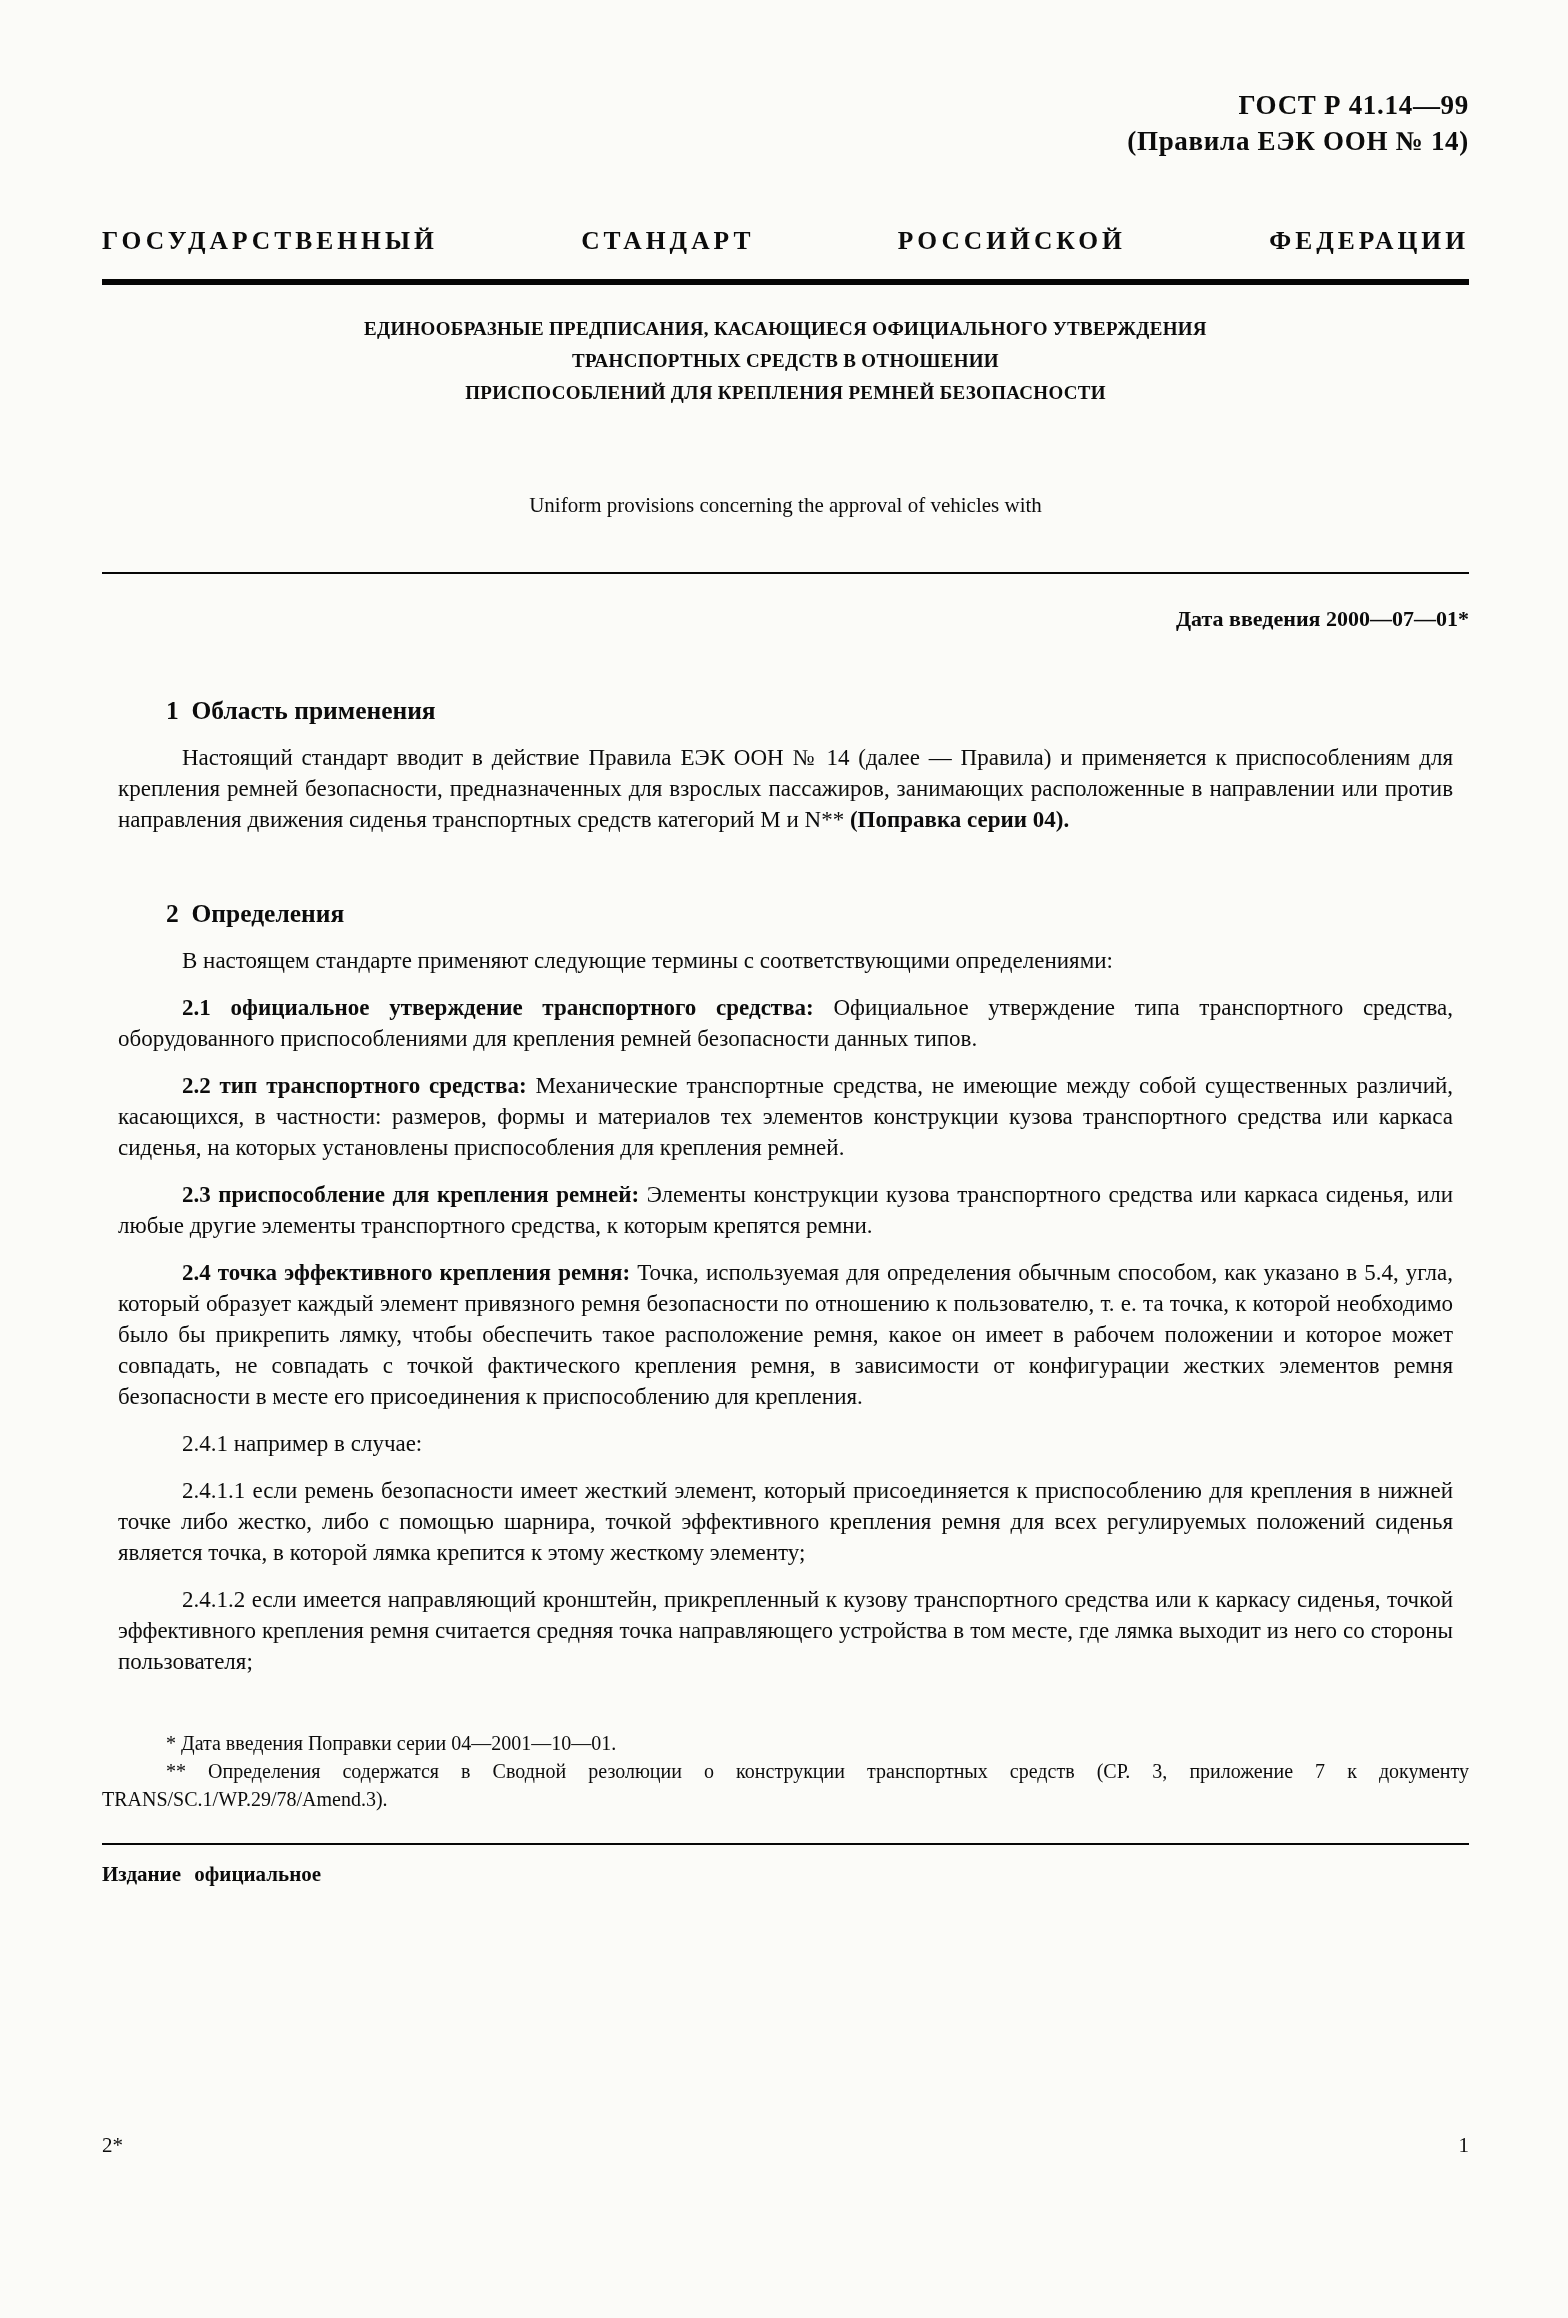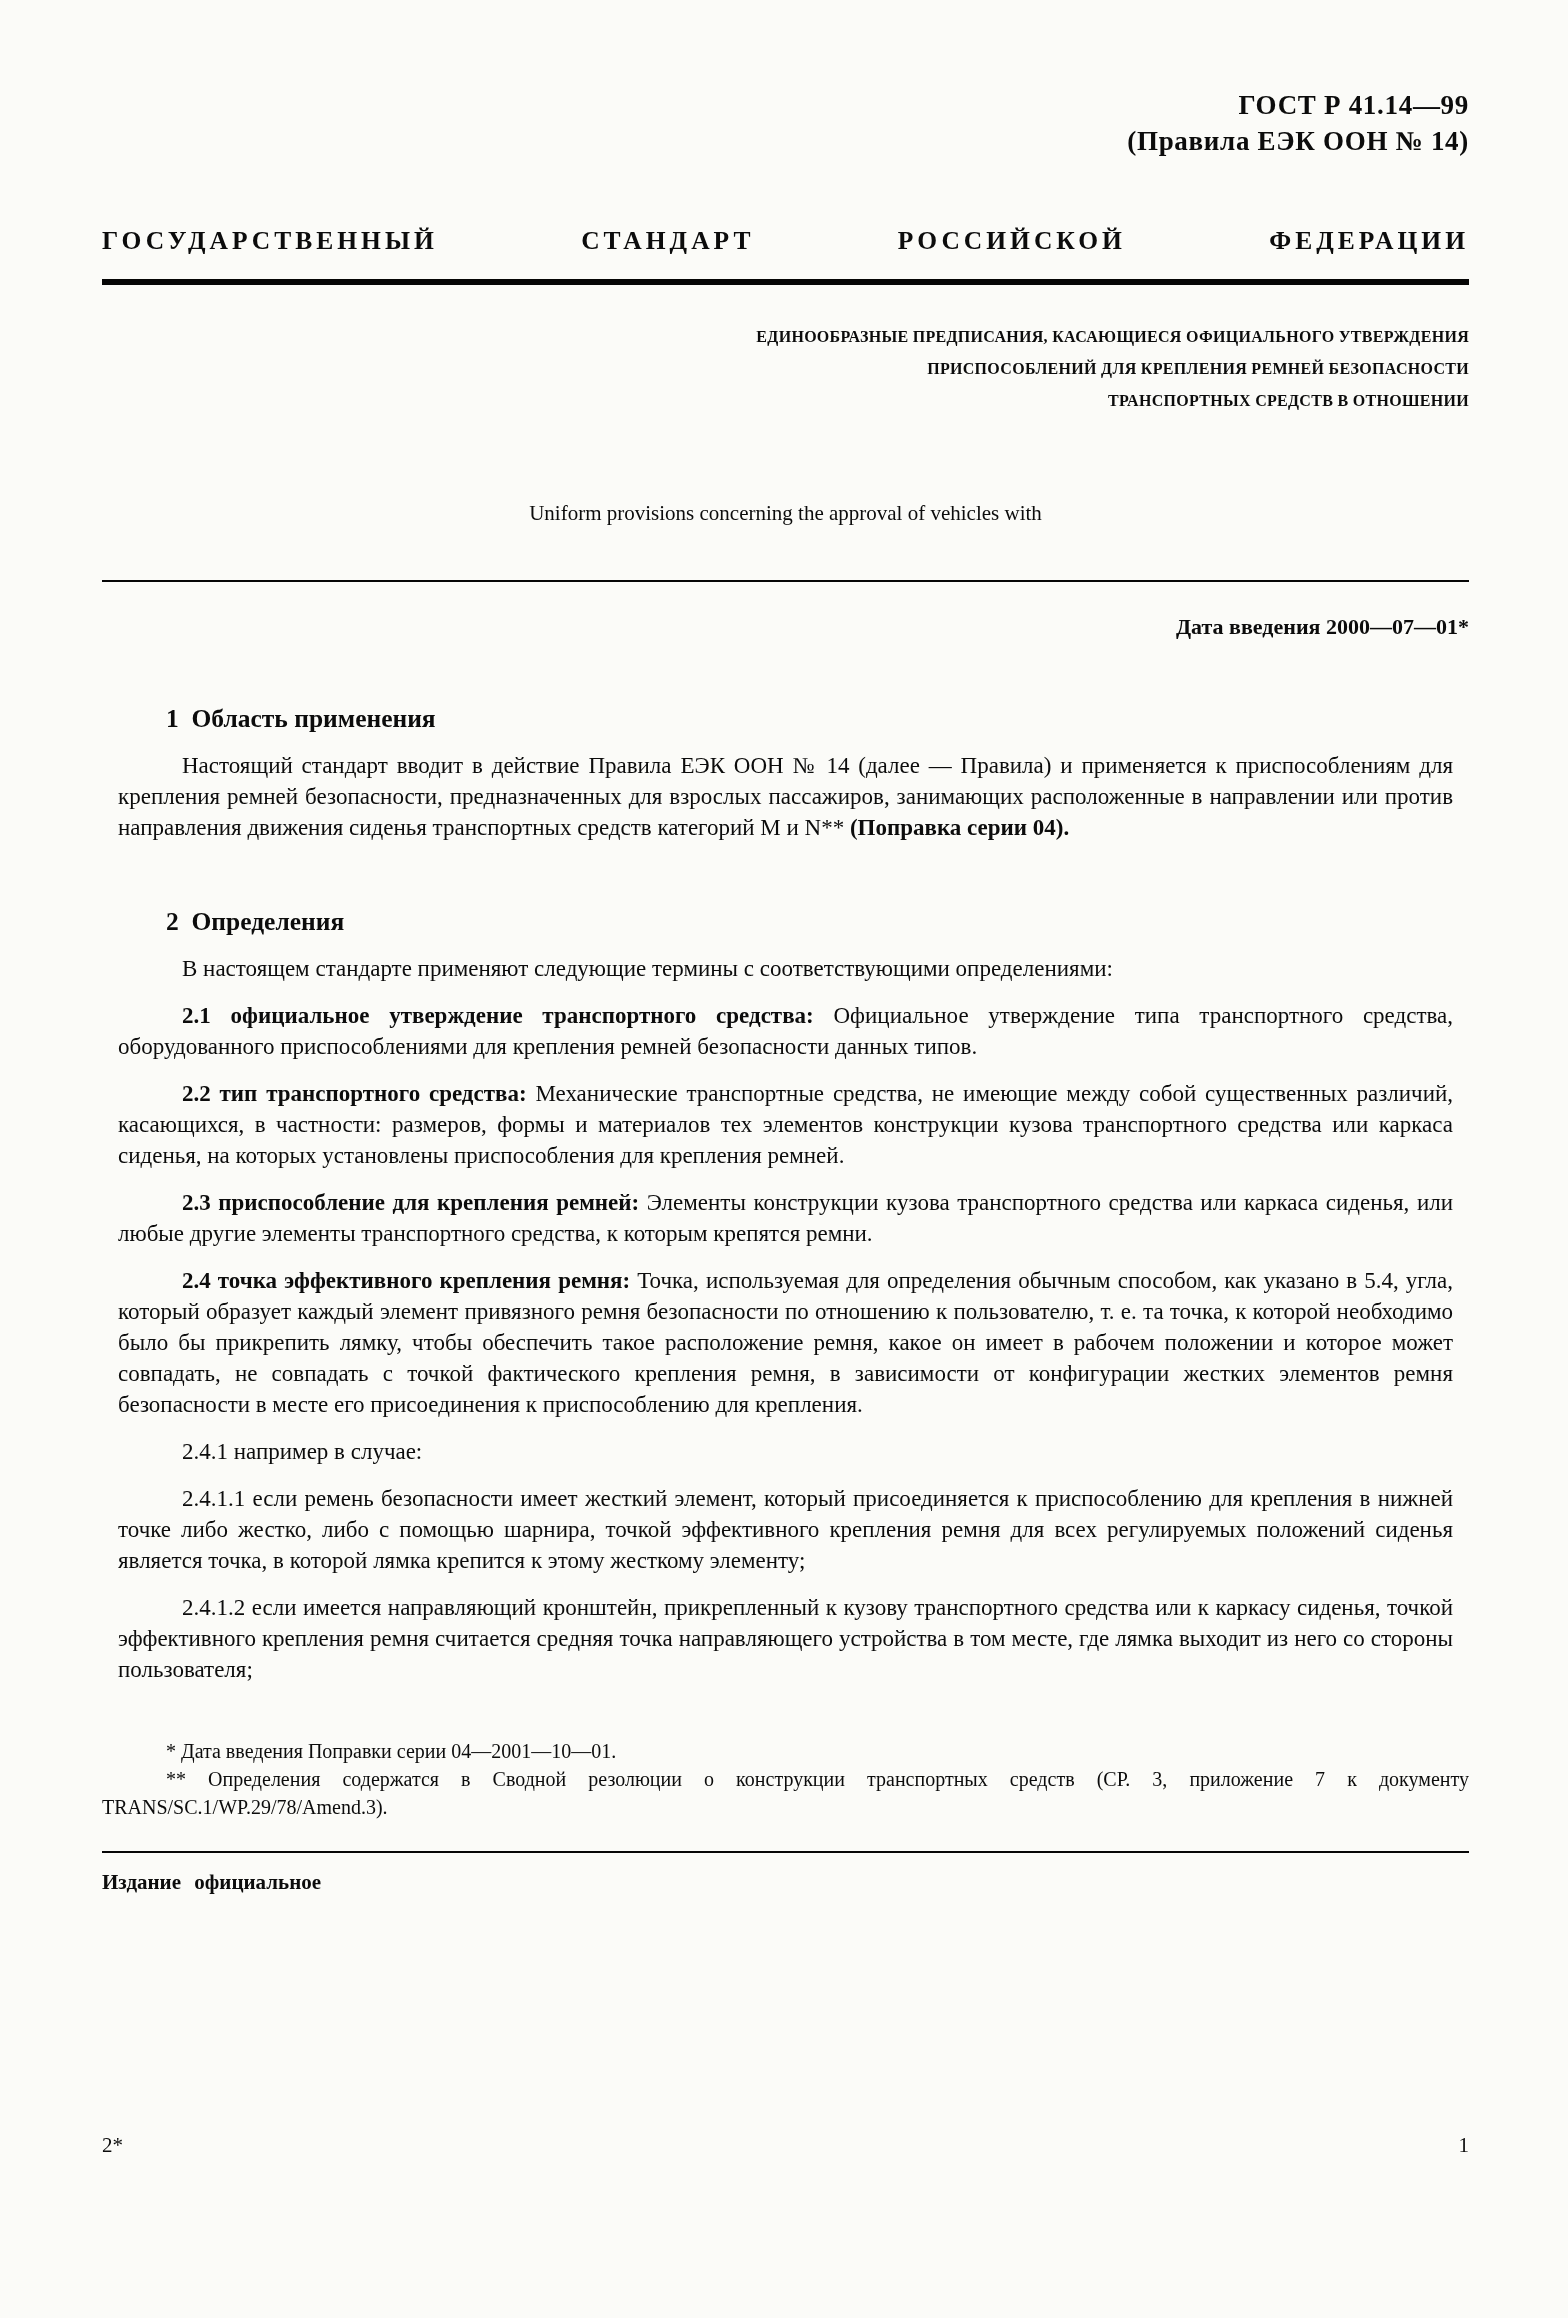--- a/index.html
+++ b/index.html
@@ -29,24 +29,24 @@
     display: flex;
     justify-content: space-between;
     font-weight: 700;
     font-size: 25.5px;
     line-height: 29.5px;
     letter-spacing: 4px;
     white-space: nowrap;
   }
   .rule-thick { margin-top: 23px; height: 6px; background: #060606; }
   .doc-title {
-    margin-top: 36px;
-    text-align: right;
+    margin-top: 28px;
+    text-align: center;
     font-weight: 700;
-    font-size: 16px;
+    font-size: 19px;
     line-height: 32px;
     letter-spacing: 0.3px;
   }
   .doc-subtitle {
     margin-top: 82px;
     text-align: center;
     font-size: 21px;
     line-height: 29px;
   }
   .rule-thin { margin-top: 52px; height: 2.7px; background: #060606; }
@@ -115,22 +115,22 @@
     <span>ГОСУДАРСТВЕННЫЙ</span>
     <span>СТАНДАРТ</span>
     <span>РОССИЙСКОЙ</span>
     <span>ФЕДЕРАЦИИ</span>
   </div>
 
   <div class="rule-thick"></div>
 
   <div class="doc-title">
     <div>ЕДИНООБРАЗНЫЕ ПРЕДПИСАНИЯ, КАСАЮЩИЕСЯ ОФИЦИАЛЬНОГО УТВЕРЖДЕНИЯ</div>
+    <div>ТРАНСПОРТНЫХ СРЕДСТВ В ОТНОШЕНИИ</div>
     <div>ПРИСПОСОБЛЕНИЙ ДЛЯ КРЕПЛЕНИЯ РЕМНЕЙ БЕЗОПАСНОСТИ</div>
-    <div>ТРАНСПОРТНЫХ СРЕДСТВ В ОТНОШЕНИИ</div>
   </div>
 
   <div class="doc-subtitle">
     <div>Uniform provisions concerning the approval of vehicles with</div>
   </div>
 
   <div class="rule-thin"></div>
 
   <div class="intro-date">Дата введения 2000—07—01*</div>
 

